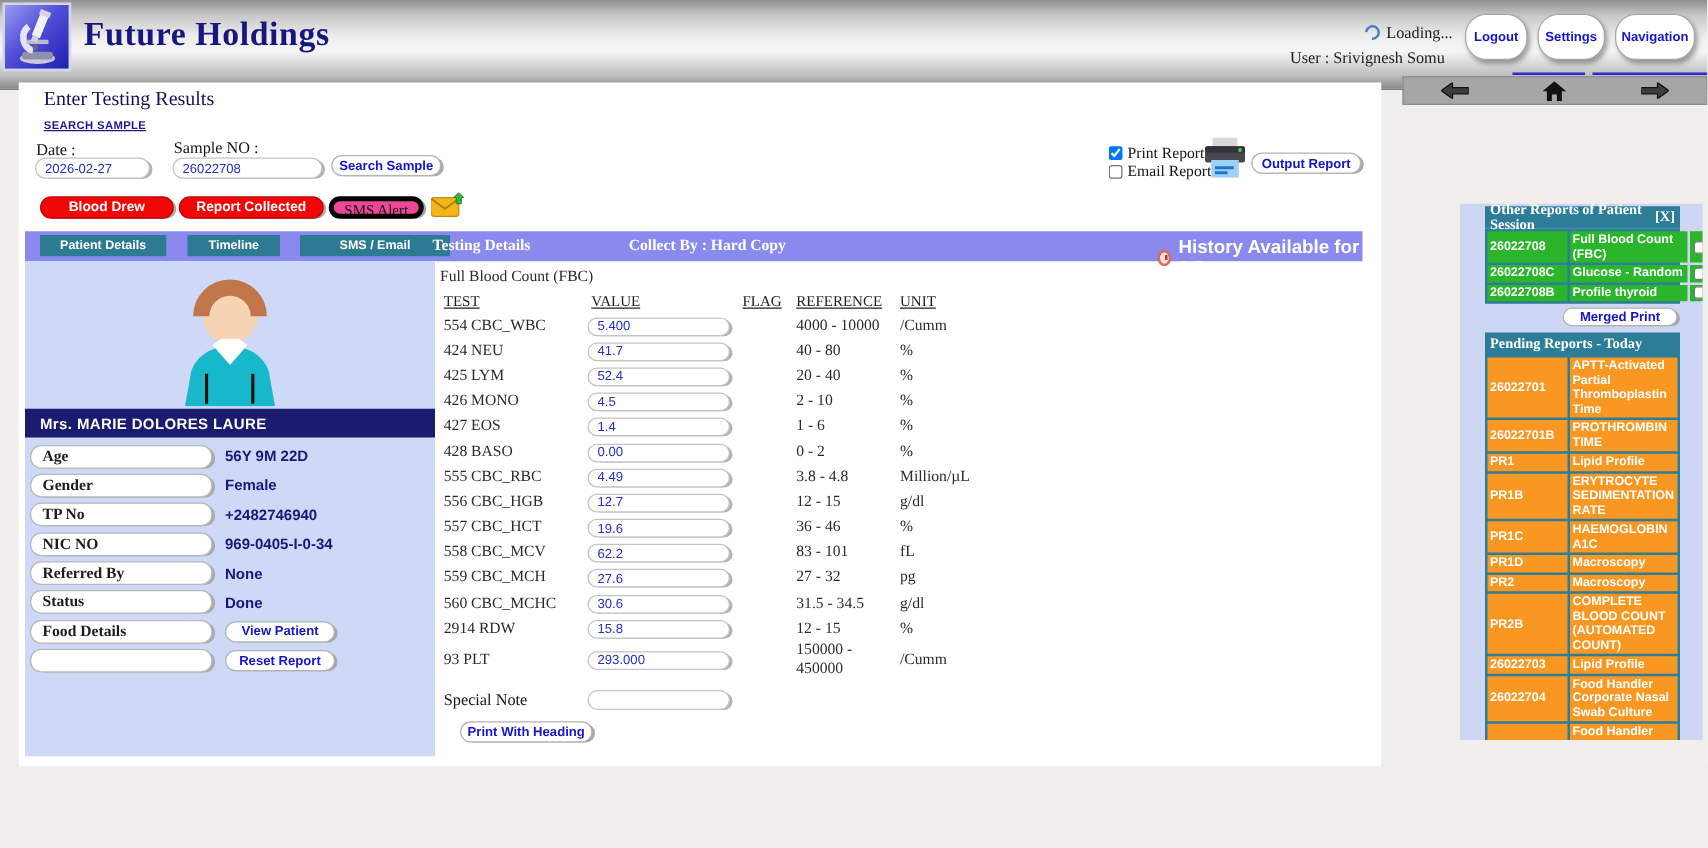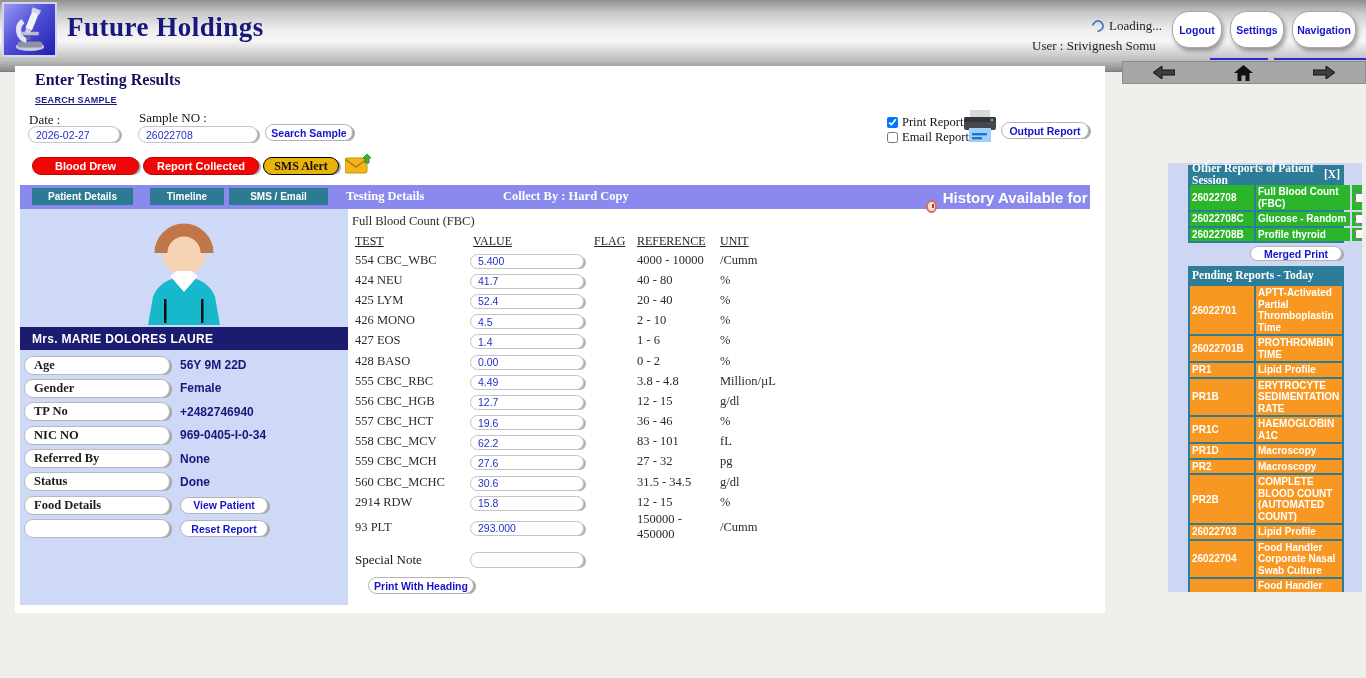--- a/index.html
+++ b/index.html
@@ -23,31 +23,31 @@
     font-weight:bold;font-size:10.5px;box-shadow:2px 3px 4px rgba(0,0,0,.35);cursor:pointer;font-family:"Liberation Sans",sans-serif}
   .blue-line{position:absolute;height:2px;background:#2a2ad8;top:58px}
 
   
   .nav-strip{left:1122px;top:61px;width:244px;height:23px;background:#a6a6a6;border:1px solid #8b8b8b;
     display:flex;align-items:center;justify-content:space-around}
   .nav-ic{cursor:pointer;display:flex;align-items:center}
 
   
   .main{left:15px;top:66px;width:1090px;height:547px;background:#ffffff}
-  .page-title{left:20px;top:5px;font-family:"Liberation Serif",serif;font-size:16px;font-weight:bold;color:#12125e}
+  .page-title{left:20px;top:5px;font-family:"Liberation Serif",serif;font-size:16px;font-weight:normal;color:#12125e}
   .search-link{left:20px;top:29px;font-size:9px;font-weight:bold;color:#1b1b8e;text-decoration:underline;letter-spacing:.3px;cursor:pointer}
   .form-lab{font-family:"Liberation Serif",serif;font-size:13px;color:#141414}
   .pill-input{border:1px solid #c3c3c3;border-radius:9px;box-shadow:3px 1px 0 -1px #b2b2b2;
     color:#2330c4;font-size:10.5px;padding:1px 7px;outline:none;background:#fff;font-family:"Liberation Sans",sans-serif}
   .rbtn{background:#fff;border:1px solid #b3b3b3;border-radius:9px;box-shadow:3px 1px 0 -1px #a8a8a8;
     color:#1515cc;font-weight:bold;font-size:10.5px;cursor:pointer;font-family:"Liberation Sans",sans-serif}
   .red-btn{background:#f00606;border:1px solid #c00202;border-radius:9px;box-shadow:3px 1px 0 -1px #aaa;
     color:#fff;font-weight:bold;font-size:11px;cursor:pointer;font-family:"Liberation Sans",sans-serif}
-  .sms-btn{background:#eab308;border:1px solid #000000;border-radius:9px;box-shadow:3px 1px 0 -1px #a8a8a8;
-    color:#111;font-weight:bold;font-size:12px;font-family:"Liberation Serif",serif;cursor:pointer}
+  .sms-btn{background:#ec4899;border:4px solid #000000;border-radius:9px;box-shadow:3px 1px 0 -1px #a8a8a8;
+    color:#111;font-weight:normal;font-size:12px;font-family:"Liberation Serif",serif;cursor:pointer}
   .chk-row{display:flex;align-items:center;gap:4px}
   .chk-row input{width:11px;height:11px}
   .chk-lab{font-family:"Liberation Serif",serif;font-size:12.5px;color:#141414}
 
   
   .pbar{left:5px;top:119px;width:1070px;height:24px;background:#8a8aee}
   .tab{position:absolute;top:3px;height:17px;background:#2d7b93;color:#fff;font-weight:bold;font-size:10px;
     display:flex;align-items:center;justify-content:center;cursor:pointer}
   .pbar-txt{position:absolute;top:4px;color:#fff;font-weight:bold;font-size:12.5px;font-family:"Liberation Serif",serif}
   .hist{position:absolute;top:4px;display:flex;align-items:center;gap:6px}
@@ -183,21 +183,21 @@
     <button class="abs sms-btn" style="left:248px;top:91px;width:76px;height:18px">SMS Alert</button>
     <svg class="abs" style="left:330px;top:88px" width="26" height="21" viewBox="0 0 26 21">
       <rect x="0" y="4" width="22" height="15" rx="2" fill="#f2b51a" stroke="#c78f06"></rect>
       <path d="M0,5 L11,13 L22,5" fill="none" stroke="#b07f04" stroke-width="1.5"></path>
       <polygon points="20,9 24,9 24,4 26,4 22,0 18,4 20,4" fill="#3cb43c" stroke="#1d8a1d" stroke-width="0.8"></polygon>
     </svg>
 
     <div class="abs pbar">
       <div class="tab" style="left:12px;width:101px">Patient Details</div>
       <div class="tab" style="left:130px;width:74px">Timeline</div>
-      <div class="tab" style="left:209px;width:99px">SMS / Email</div>
+      <div class="tab" style="left:220px;width:120px">SMS / Email</div>
       <div class="pbar-txt" style="left:326px">Testing Details</div>
       <div class="pbar-txt" style="left:483px">Collect By : Hard Copy</div>
       <div class="hist" style="left:906px">
         <span class="hist-ic"></span>
         <span class="hist-txt">History Available for 1 Days</span>
       </div>
     </div>
 
     <div class="abs pat">
       <svg class="abs" style="left:84px;top:4px" width="160" height="112" viewBox="0 0 160 112">

